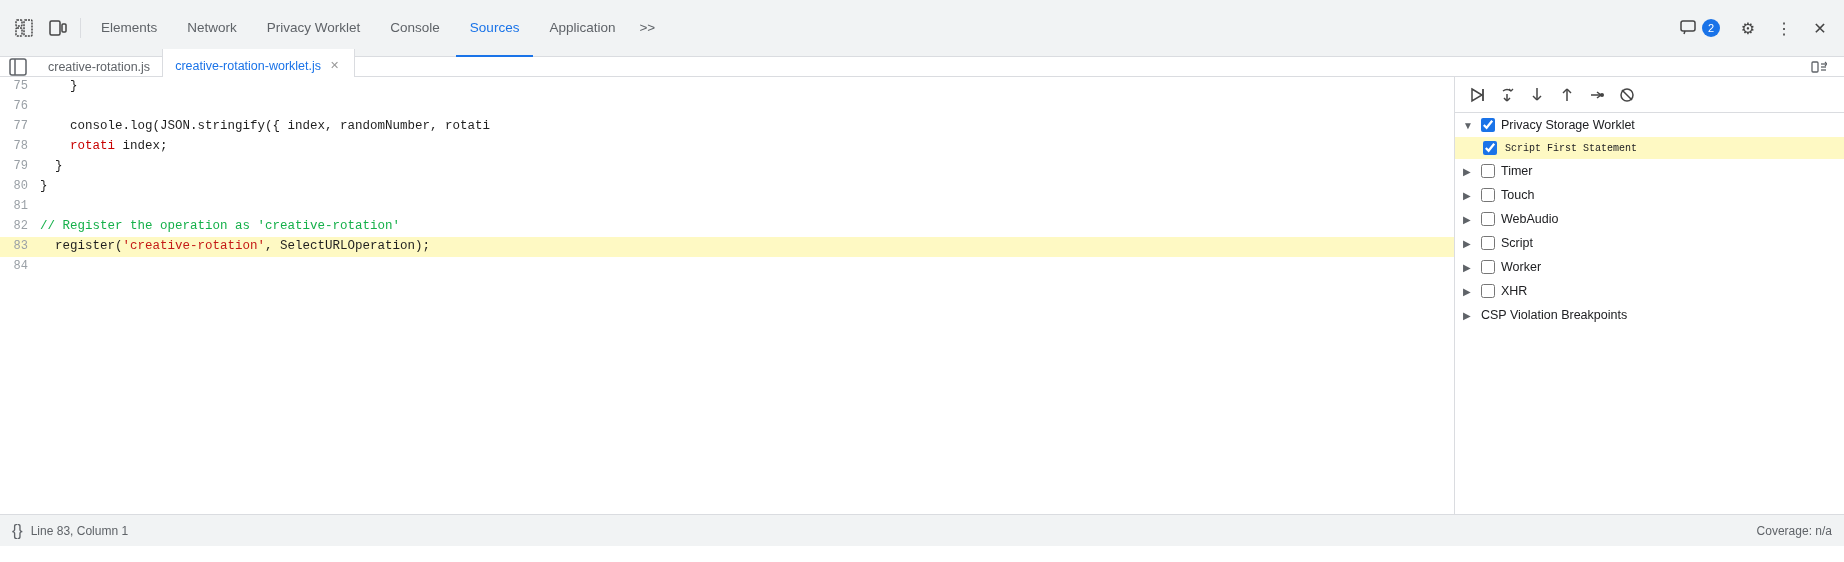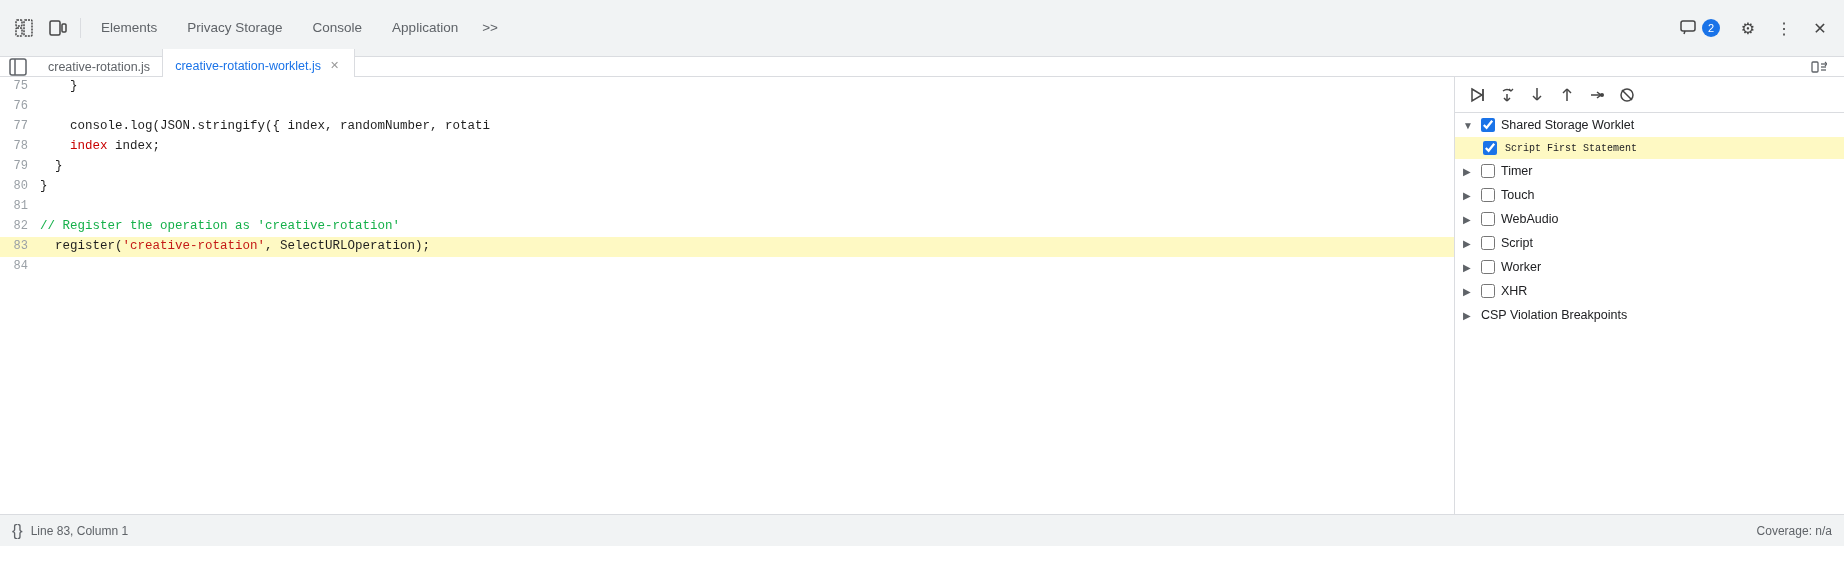--- a/index.html
+++ b/index.html
@@ -295,24 +295,30 @@
       <rect x="1" y="2" width="10" height="14" rx="1.5" stroke="#444" stroke-width="1.5" fill="none"></rect>
       <rect x="13" y="5" width="4" height="8" rx="1" stroke="#444" stroke-width="1.5" fill="none"></rect>
     </svg>
   </button>
   <div class="toolbar-sep"></div>
 
   <div class="tab-item">
     <span>Elements</span>
   </div>
   <div class="tab-item">
-    <span>Privacy Storage</span>
+    <span>Network</span>
+  </div>
+  <div class="tab-item">
+    <span>Privacy Worklet</span>
   </div>
   <div class="tab-item">
     <span>Console</span>
+  </div>
+  <div class="tab-item active">
+    <span>Sources</span>
   </div>
   <div class="tab-item">
     <span>Application</span>
   </div>
   <div class="tab-item" style="padding:0 8px;">
     <span>&gt;&gt;</span>
   </div>
 
   <div class="toolbar-right">
     <button class="badge-btn">
@@ -373,21 +379,21 @@
       <div class="code-line">
         <span class="line-num">76</span>
         <span class="line-content"> </span>
       </div>
       <div class="code-line">
         <span class="line-num">77</span>
         <span class="line-content">    console.log(JSON.stringify({ index, randomNumber, rotati</span>
       </div>
       <div class="code-line">
         <span class="line-num">78</span>
-        <span class="line-content">    <span class="kw-return">index</span> index;</span>
+        <span class="line-content">    <span class="kw-return">rotati</span> index;</span>
       </div>
       <div class="code-line">
         <span class="line-num">79</span>
         <span class="line-content">  }</span>
       </div>
       <div class="code-line">
         <span class="line-num">80</span>
         <span class="line-content">}</span>
       </div>
       <div class="code-line">
@@ -456,21 +462,21 @@
           <line x1="3" y1="3" x2="13" y2="13" stroke="#444" stroke-width="1.5"></line>
         </svg>
       </button>
     </div>
 
     <div class="bp-section">
 
       <div class="bp-group-header">
         <span class="arrow-icon">▼</span>
         <input type="checkbox" class="bp-checkbox" checked="" style="">
-        <span class="bp-group-title">Shared Storage Worklet</span>
+        <span class="bp-group-title">Privacy Storage Worklet</span>
       </div>
       <div class="bp-item highlighted">
         <input type="checkbox" class="bp-checkbox" checked="" style="">
         <span class="bp-label">Script First Statement</span>
       </div>
 
       <div class="bp-group-header">
         <span class="arrow-icon">▶</span>
         <input type="checkbox" class="bp-checkbox" style="">
         <span class="bp-group-title">Timer</span>

